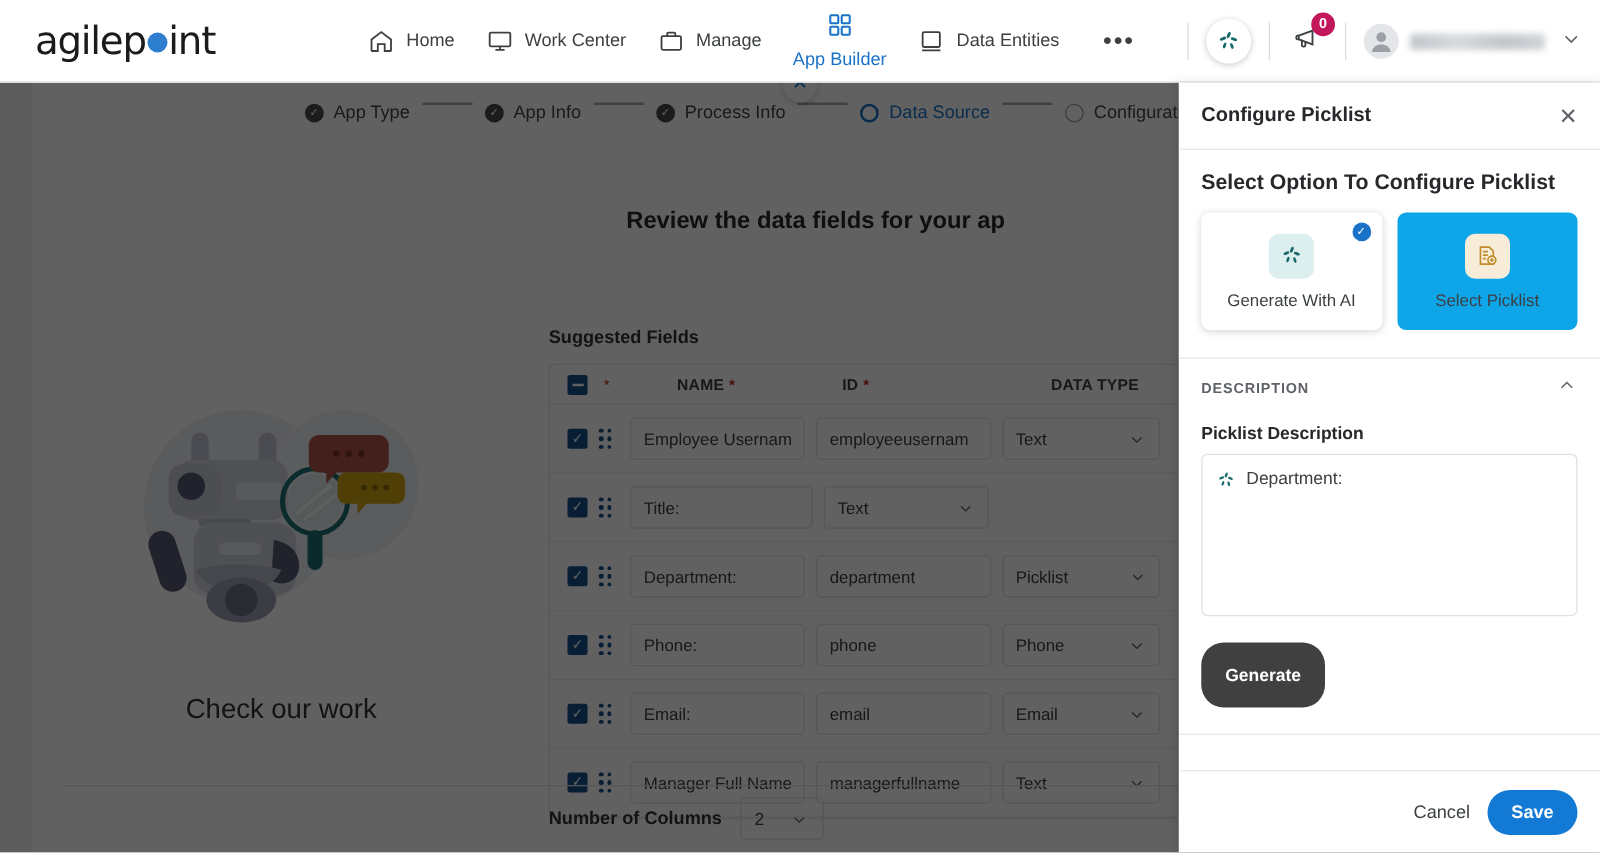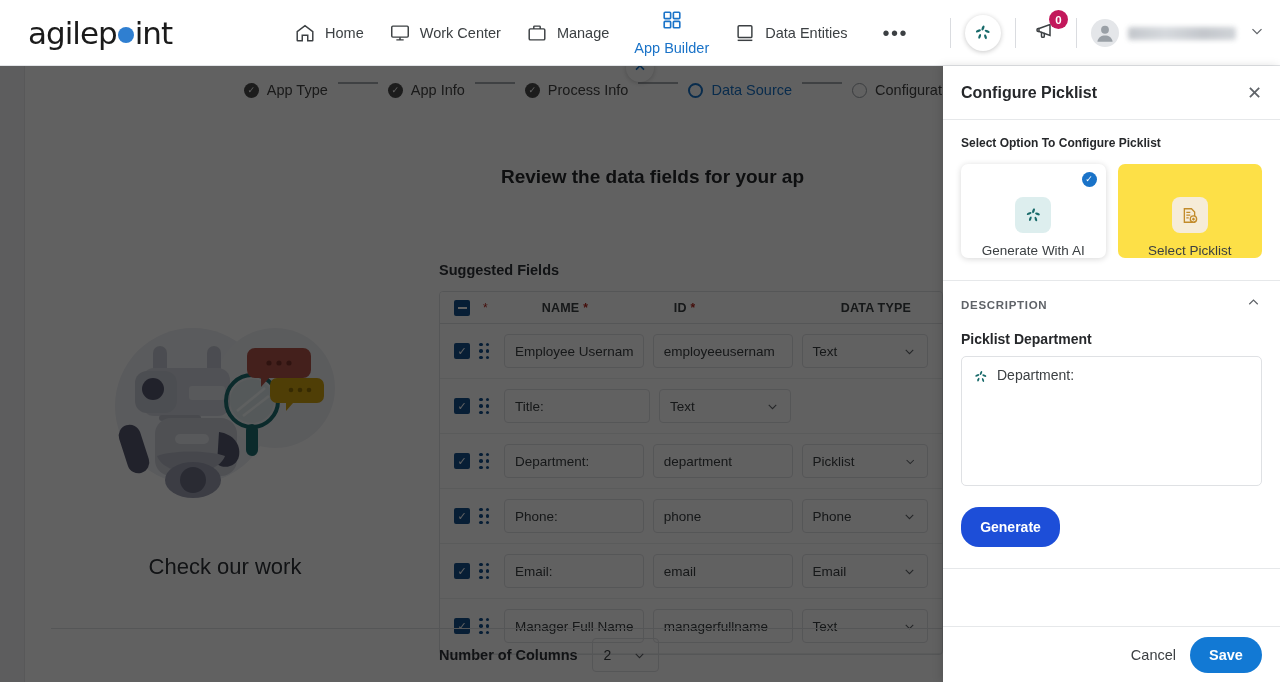--- a/index.html
+++ b/index.html
@@ -134,52 +134,52 @@
   
   .panel { position: absolute; top: 66px; right: 0; width: 337px; height: 616px;
            background: #fff; z-index: 50; display: flex; flex-direction: column;
            box-shadow: -2px 0 9px rgba(0,0,0,.13); }
   .p-head { height: 54px; display: flex; align-items: center; padding: 0 18px;
             border-bottom: 1px solid #e6e8ea; flex: none; }
   .p-title { font-size: 16px; font-weight: 700; color: #26282b; }
   .p-close { margin-left: auto; font-size: 18px; color: #5f6368; cursor: pointer;
              line-height: 1; }
   .p-body { flex: 1; overflow: hidden; padding: 16px 18px 0; }
-  .p-lab { font-size: 12px; font-weight: 700; color: #26282b; }
+  .p-lab { font-size: 17px; font-weight: 700; color: #26282b; }
   .opts { display: flex; gap: 12px; margin-top: 14px; }
   .opt { position: relative; flex: 1; height: 94px; border-radius: 7px;
          display: flex; flex-direction: column; align-items: center;
-         justify-content: flex-end; gap: 10px; cursor: pointer; }
+         justify-content: center; gap: 10px; cursor: pointer; }
   .opt.sel { background: #fff; box-shadow: 0 1px 6px rgba(0,0,0,.16); }
-  .opt.unsel { background: #fde047; }
+  .opt.unsel { background: #0ea5e9; }
   .opt-ico { width: 36px; height: 36px; border-radius: 8px; display: flex;
              align-items: center; justify-content: center; }
   .opt-ico.ai { background: #ddeeee; }
   .opt-ico.pl { background: #f6ecd8; }
   .opt-tx { font-size: 13.5px; color: #3c4043; }
   .opt-chk { position: absolute; top: 8px; right: 9px; width: 15px; height: 15px;
              border-radius: 50%; background: #1a73c8; display: flex;
              align-items: center; justify-content: center; }
   .opt-chk::after { content: "✓"; color: #fff; font-size: 9px; line-height: 1; }
 
   .sec-div { margin: 22px -18px 0; border-top: 1px solid #e6e8ea; }
   .sec-head { display: flex; align-items: center; padding: 13px 0 0; cursor: pointer; }
   .sec-tx { font-size: 11.5px; font-weight: 700; color: #5f6368; letter-spacing: .7px; }
   .sec-chev { margin-left: auto; color: #5f6368; }
   .fld-lab { font-size: 14px; font-weight: 700; color: #26282b; margin-top: 16px; }
   .ta { margin-top: 9px; height: 130px; border: 1px solid #dfe1e4; border-radius: 5px;
         padding: 10px 11px; display: flex; align-items: flex-start; gap: 8px;
         font-size: 14px; color: #3c4043; cursor: text; }
-  .btn-gen { margin-top: 21px; height: 40px; width: 99px; border-radius: 18px;
-             background: #1d4ed8; color: #fff; font-size: 14px; font-weight: 700;
+  .btn-gen { margin-top: 21px; height: 52px; width: 99px; border-radius: 18px;
+             background: #404040; color: #fff; font-size: 14px; font-weight: 700;
              display: flex; align-items: center; justify-content: center;
              cursor: pointer; border: none; font-family: inherit; }
   .sec-div2 { margin: 21px -18px 0; border-top: 1px solid #e6e8ea; }
 
-  .p-foot { flex: none; height: 56px; display: flex; align-items: center;
+  .p-foot { flex: none; height: 66px; display: flex; align-items: center;
             justify-content: flex-end; gap: 14px; padding: 11px 18px;
             border-top: 1px solid #e6e8ea; }
   .btn-cancel { font-size: 14.5px; color: #3c4043; cursor: pointer;
                 background: none; border: none; font-family: inherit; }
   .btn-save { height: 36px; width: 72px; border-radius: 18px; background: #1279d4;
               color: #fff; font-size: 14.5px; font-weight: 700; display: flex;
               align-items: center; justify-content: center; cursor: pointer;
               border: none; font-family: inherit; }
 </style>
 </head>
@@ -550,21 +550,21 @@
       <div class="sec-div"></div>
       <div class="sec-head">
         <span class="sec-tx">DESCRIPTION</span>
         <span class="sec-chev">
           <svg viewBox="0 0 24 24" width="17" height="17" fill="none" stroke="#5f6368" stroke-width="1.7">
               <path d="M6 14.5l6-6 6 6"></path>
             </svg>
         </span>
       </div>
 
-      <div class="fld-lab">Picklist Department</div>
+      <div class="fld-lab">Picklist Description</div>
       <div class="ta">
         <span>
           <svg viewBox="0 0 24 24" width="16" height="16" style="margin-top:2px">
             <g fill="#186a6a">
               <ellipse cx="12" cy="6" rx="1.5" ry="3.2" transform="rotate(22 12 6)"></ellipse>
               <ellipse cx="17" cy="10" rx="1.5" ry="3.2" transform="rotate(112 17 10)"></ellipse>
               <ellipse cx="15" cy="16.5" rx="1.4" ry="3" transform="rotate(160 15 16.5)"></ellipse>
               <ellipse cx="8" cy="16" rx="1.4" ry="3" transform="rotate(200 8 16)"></ellipse>
               <ellipse cx="6.5" cy="9.5" rx="1.5" ry="3.2" transform="rotate(68 6.5 9.5)"></ellipse>
             </g>

